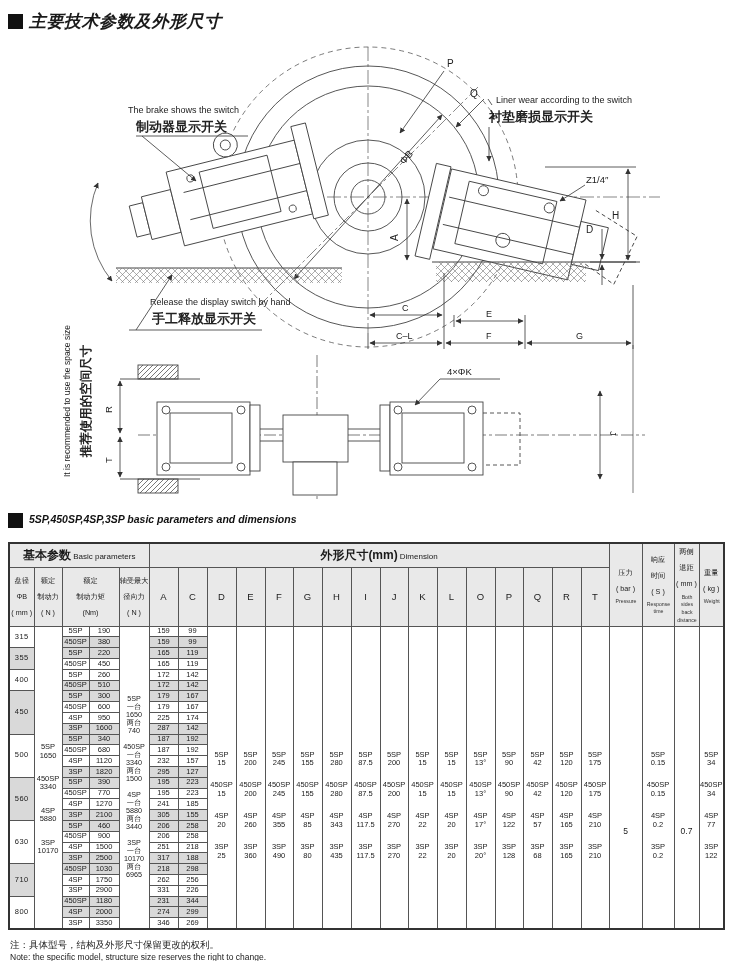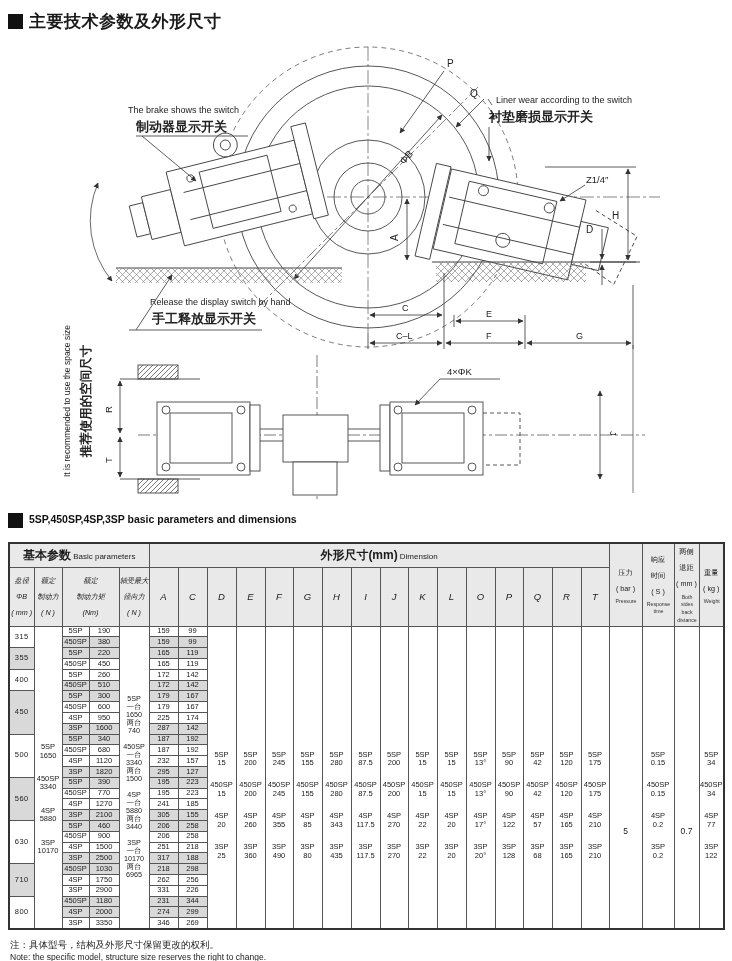--- a/index.html
+++ b/index.html
@@ -1,17 +1,17 @@
 <!DOCTYPE html>
 <html><head>
 <meta charset="utf-8">
 <style>
   html,body{margin:0;padding:0;background:#fff;}
   body{width:732px;height:961px;font-family:"Liberation Sans","DejaVu Sans",sans-serif;color:#1a1a1a;overflow:hidden;}
-  .sec-title{display:flex;align-items:baseline;gap:6px;padding:10px 0 0 8px;}
+  .sec-title{display:flex;align-items:baseline;gap:6px;padding:10px 0 0 8px;font-style:italic;}
   .sec-title .sq{width:15px;height:15px;background:#111;align-self:center;flex:0 0 auto;}
   .sec-title h1{font-size:17px;font-weight:bold;margin:0;letter-spacing:.5px;}
   .sec-title .sub{font-size:10.5px;font-weight:bold;color:#111;}
   .sec-title.second h1{font-size:16px;}
   svg text{fill:#222;}
   .drawing{display:block;}
   
   table.t{border-collapse:collapse;margin:14px 0 0 8px;table-layout:fixed;}
   table.t th,table.t td{border:1px solid #555;padding:0;text-align:center;vertical-align:middle;
     font-size:7.5px;line-height:8.4px;overflow:hidden;}
@@ -289,21 +289,21 @@
 退距
 ( mm )</span>
         <span class="h-en">Both sides back distance</span>
       </th>
       <th rowspan="2">
         <span class="hline">重量
 ( kg )</span>
         <span class="h-en">Weight</span>
       </th>
     </tr>
-    <tr id="subheader-row" style="height:35px;font-style:italic;">
+    <tr id="subheader-row" style="height:35px;">
       <th><span class="hline">盘径ΦB
 ( mm )</span></th>
       <th><span class="hline">额定
 制动力
 ( N )</span></th>
       <th colspan="2"><span class="hline">额定
 制动力矩
 (Nm)</span></th>
       <th><span class="hline">轴受最大
 径向力

